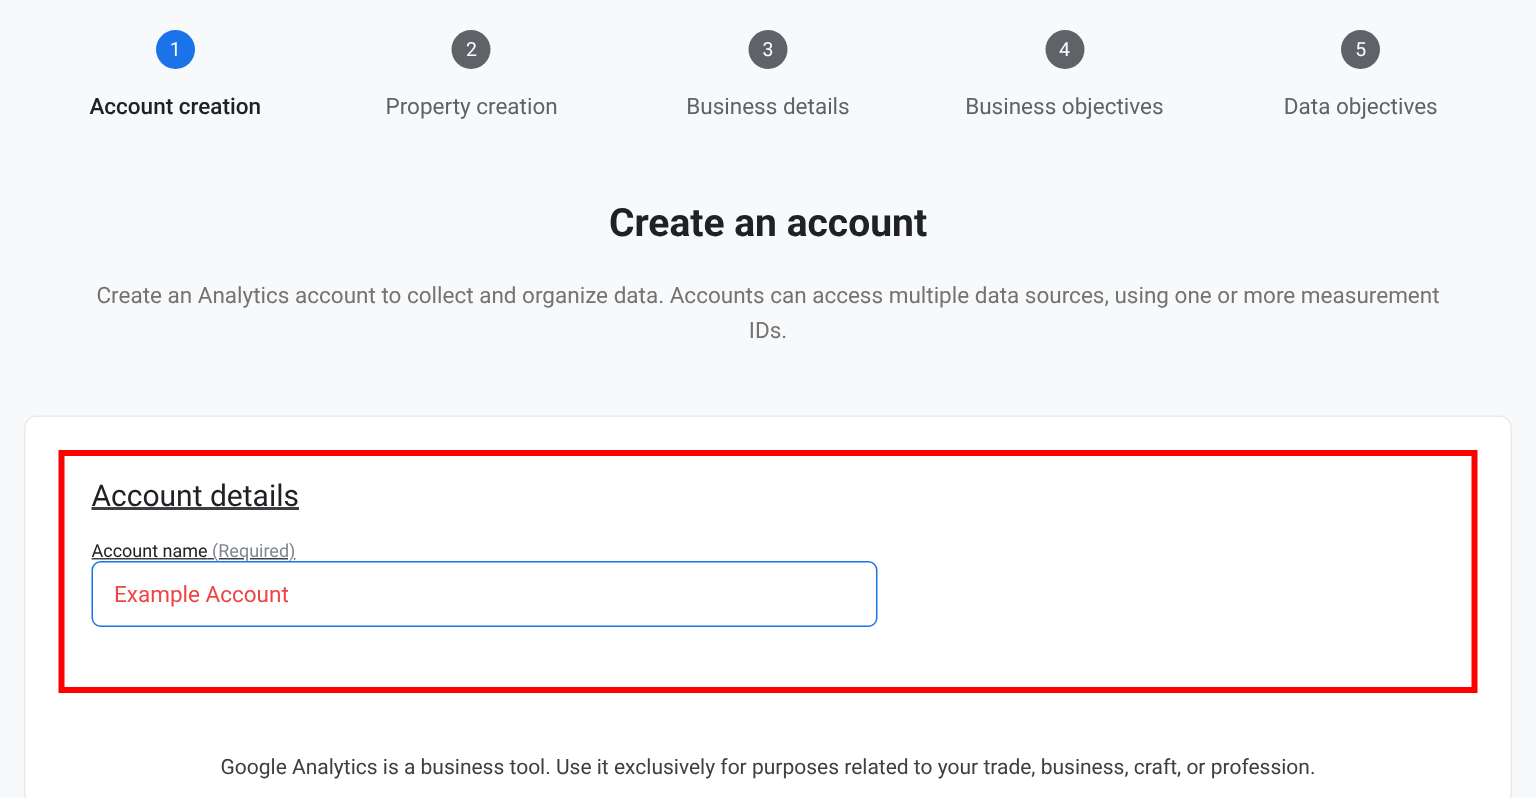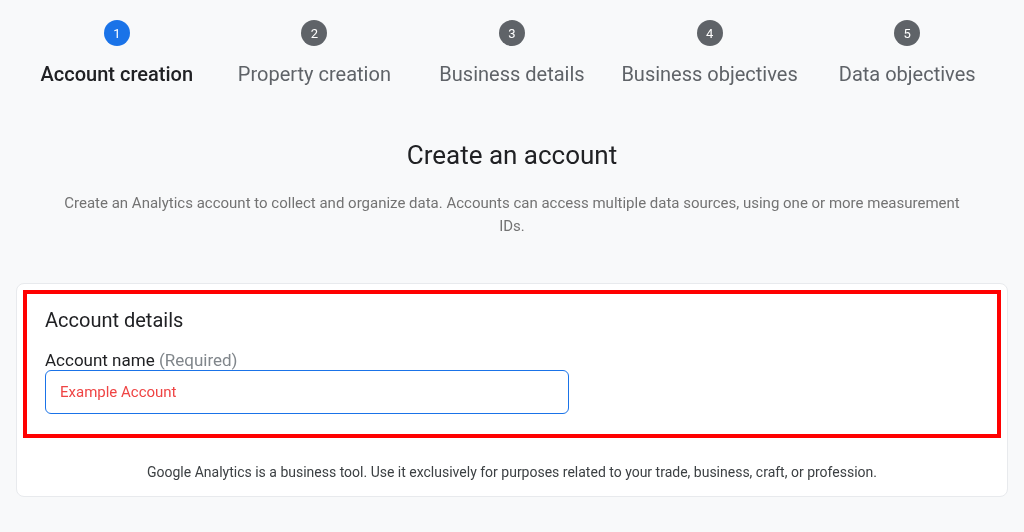--- a/index.html
+++ b/index.html
@@ -33,62 +33,63 @@
       background: #5f6368;
       color: #fff;
       font-size: 13px;
       display: flex;
       align-items: center;
       justify-content: center;
       font-weight: 400;
     }
     .step.active .step-circle { background: #1a73e8; }
     .step-label {
-      font-size: 20px;
+      font-size: 15px;
       color: #5f6368;
       text-align: center;
     }
     .step.active .step-label { color: #202124; font-weight: 500; }
 
     
     .heading-block { text-align: center; padding: 34px 40px 28px; }
     .title {
       font-size: 26px;
-      font-weight: 400;
+      font-weight: 700;
       color: #202124;
       margin-bottom: 22px;
     }
     .subtitle {
       font-size: 15px;
       color: #737373;
       line-height: 1.5;
       max-width: 920px;
       margin: 18px auto;
     }
 
     
     .card {
       background: #fff;
       border: 1px solid #e8eaed;
       border-radius: 8px;
       padding: 0;
     }
     .details-section {
-      margin: 6px;
-      padding: 14px 18px 20px 18px;
+      margin: 22px;
+      padding: 14px 18px 40px 18px;
       border: 4px solid #ff0000;
+      text-decoration: underline;
     }
     .section-title {
       font-size: 20px;
       color: #202124;
       font-weight: 400;
       margin-bottom: 18px;
     }
     .field-label {
-      font-size: 17px;
+      font-size: 12px;
       color: #202124;
       font-weight: 400;
     }
     .field-label .req { color: #80868b; }
     .field-help {
       font-size: 12.5px;
       color: #80868b;
       margin-top: 4px;
       margin-bottom: 14px;
     }

